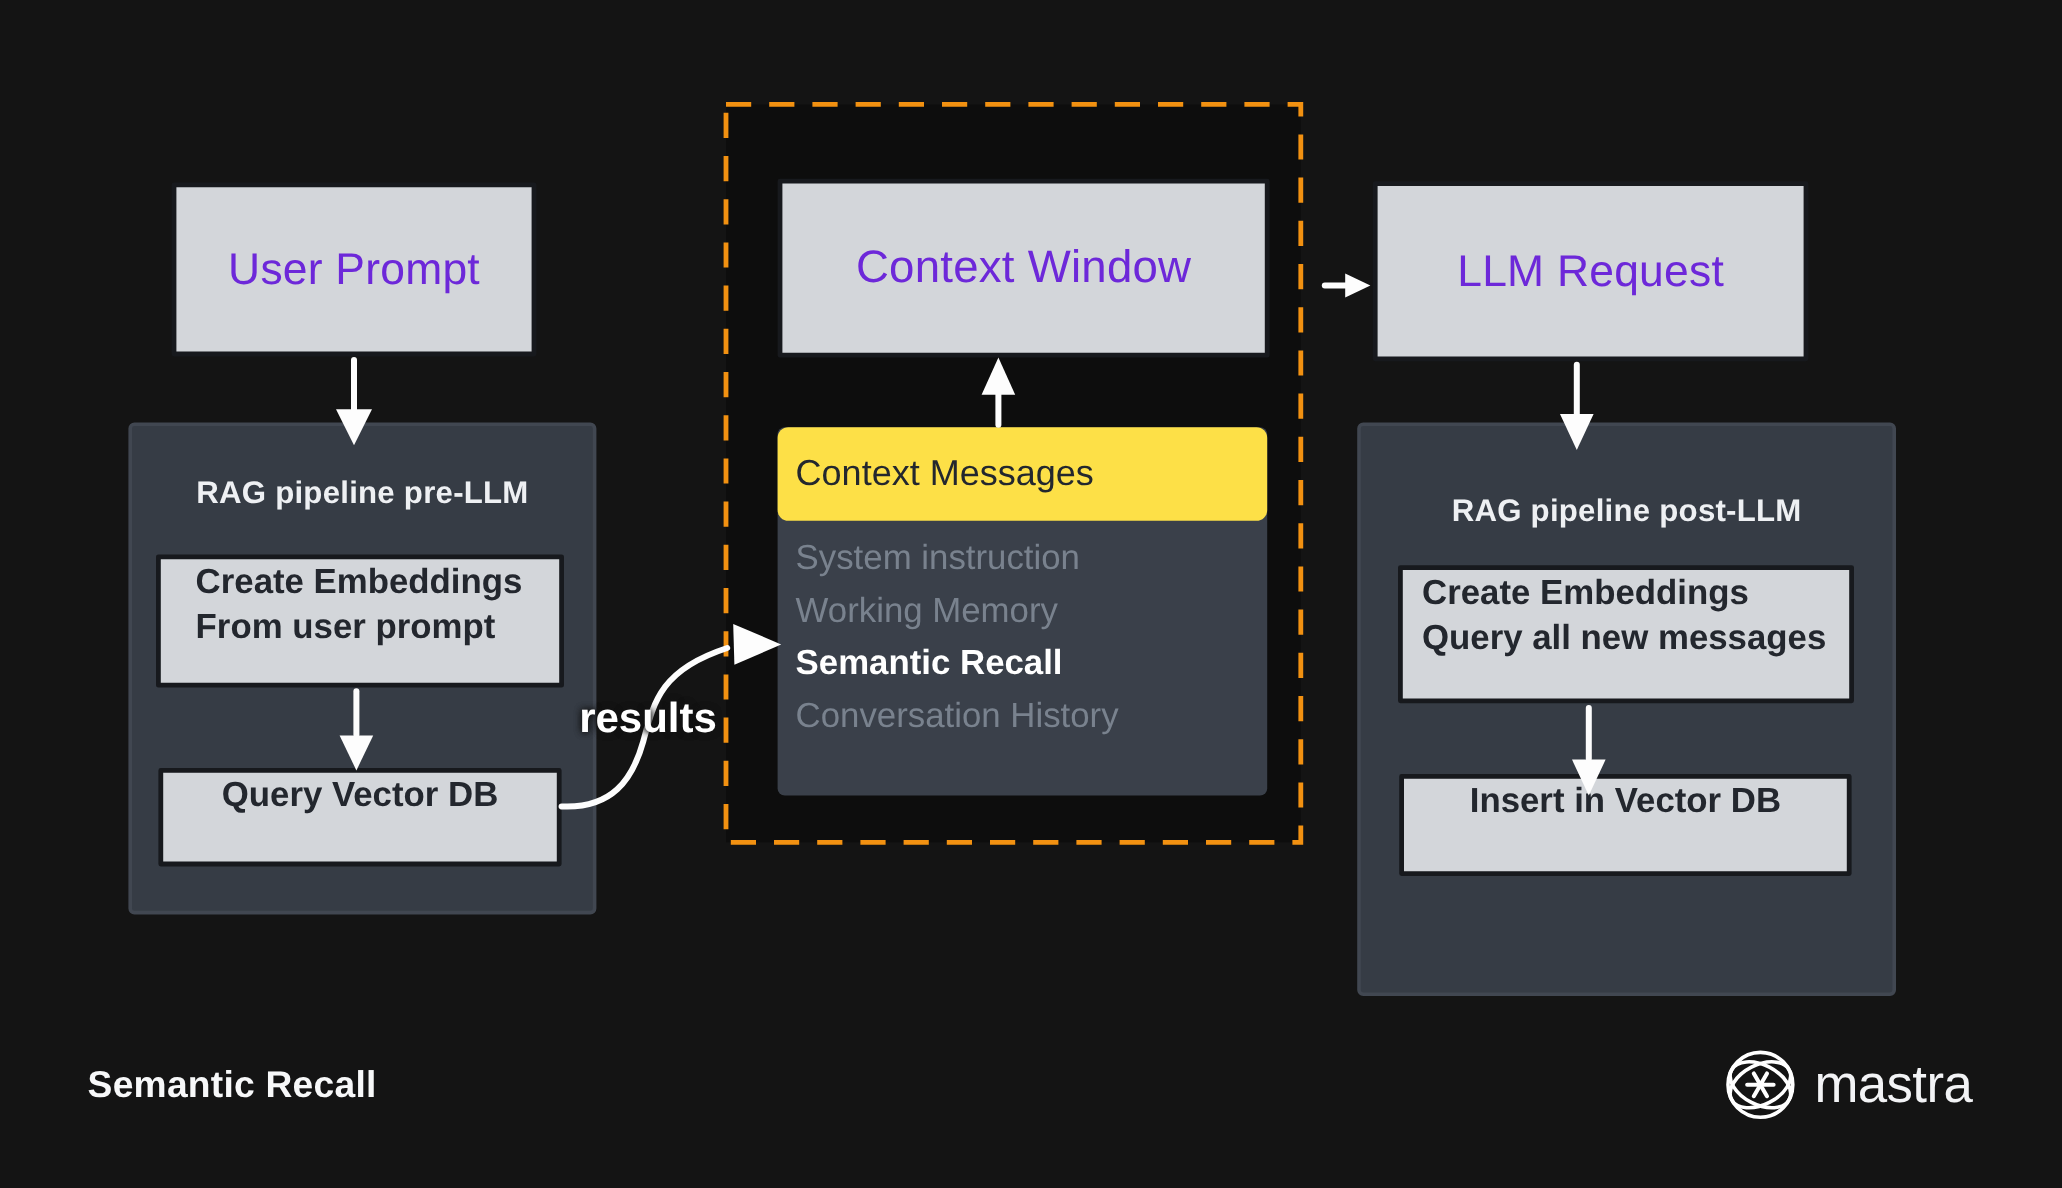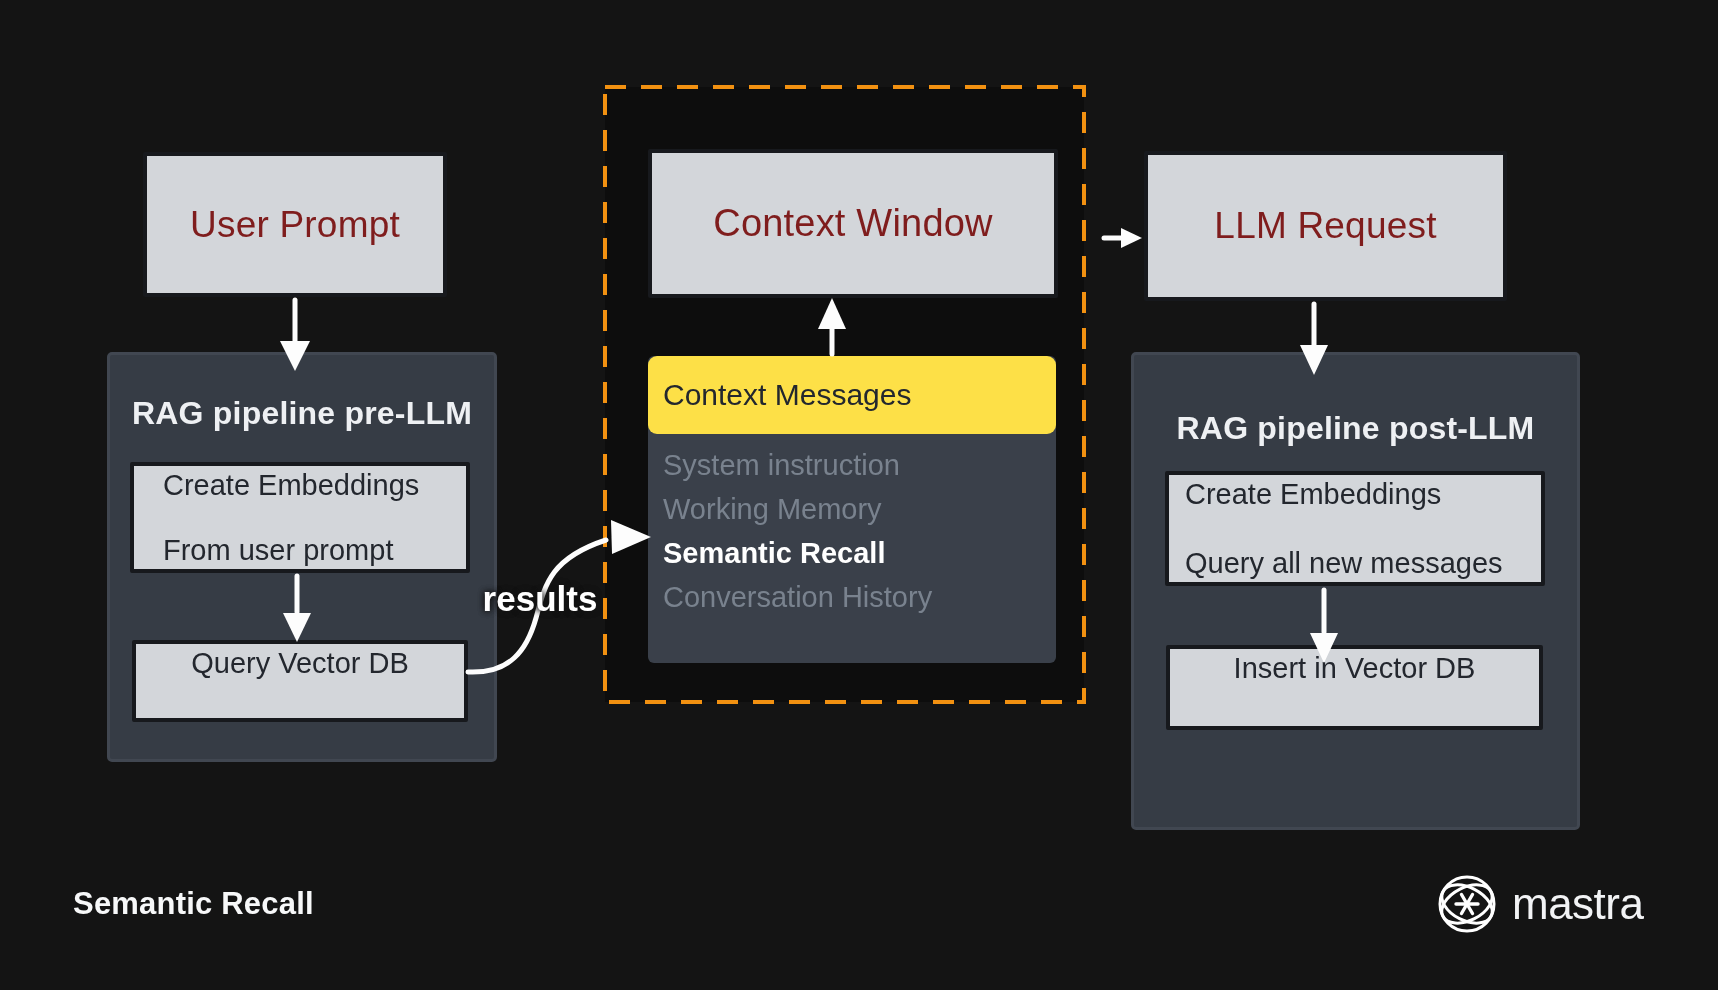--- a/index.html
+++ b/index.html
@@ -7,37 +7,37 @@
   #stage{position:relative;width:1718px;height:990px;background:#141414;overflow:hidden;}
 
   svg.layer{position:absolute;left:0;top:0;z-index:1;pointer-events:none;}
   svg#overlay{z-index:3;}
 
   
   .node{
     position:absolute;z-index:2;
     background:#d3d6da;border:4px solid #17191d;
     display:flex;align-items:center;justify-content:center;
-    color:#7f1d1d;font-size:37px;font-weight:500;letter-spacing:.2px;
+    color:#6d28d9;font-size:37px;font-weight:500;letter-spacing:.2px;
     border-radius:2px;
   }
 
   
   .panel{
     position:absolute;z-index:2;
     background:#363c45;border:3px solid #414751;border-radius:5px;
   }
   .panel-title{
-    text-align:center;color:#eef0f3;font-size:32px;font-weight:600;letter-spacing:.2px;
+    text-align:center;color:#eef0f3;font-size:26px;font-weight:600;letter-spacing:.2px;
   }
   .step-box{
     position:absolute;
     background:#d3d6da;border:4px solid #17191d;border-radius:2px;
-    color:#23272e;font-size:29px;font-weight:400;
-    display:flex;flex-direction:column;justify-content:space-between;
+    color:#23272e;font-size:29px;font-weight:700;
+    display:flex;flex-direction:column;justify-content:flex-start;
   }
   .step-box.left-align{align-items:flex-start;}
   .step-box.center{align-items:center;}
   .step-line{line-height:38px;white-space:nowrap;}
 
   
   #messages-panel{
     position:absolute;z-index:2;left:648px;top:356px;width:408px;height:307px;
     background:#3a404a;border-radius:6px;
   }

